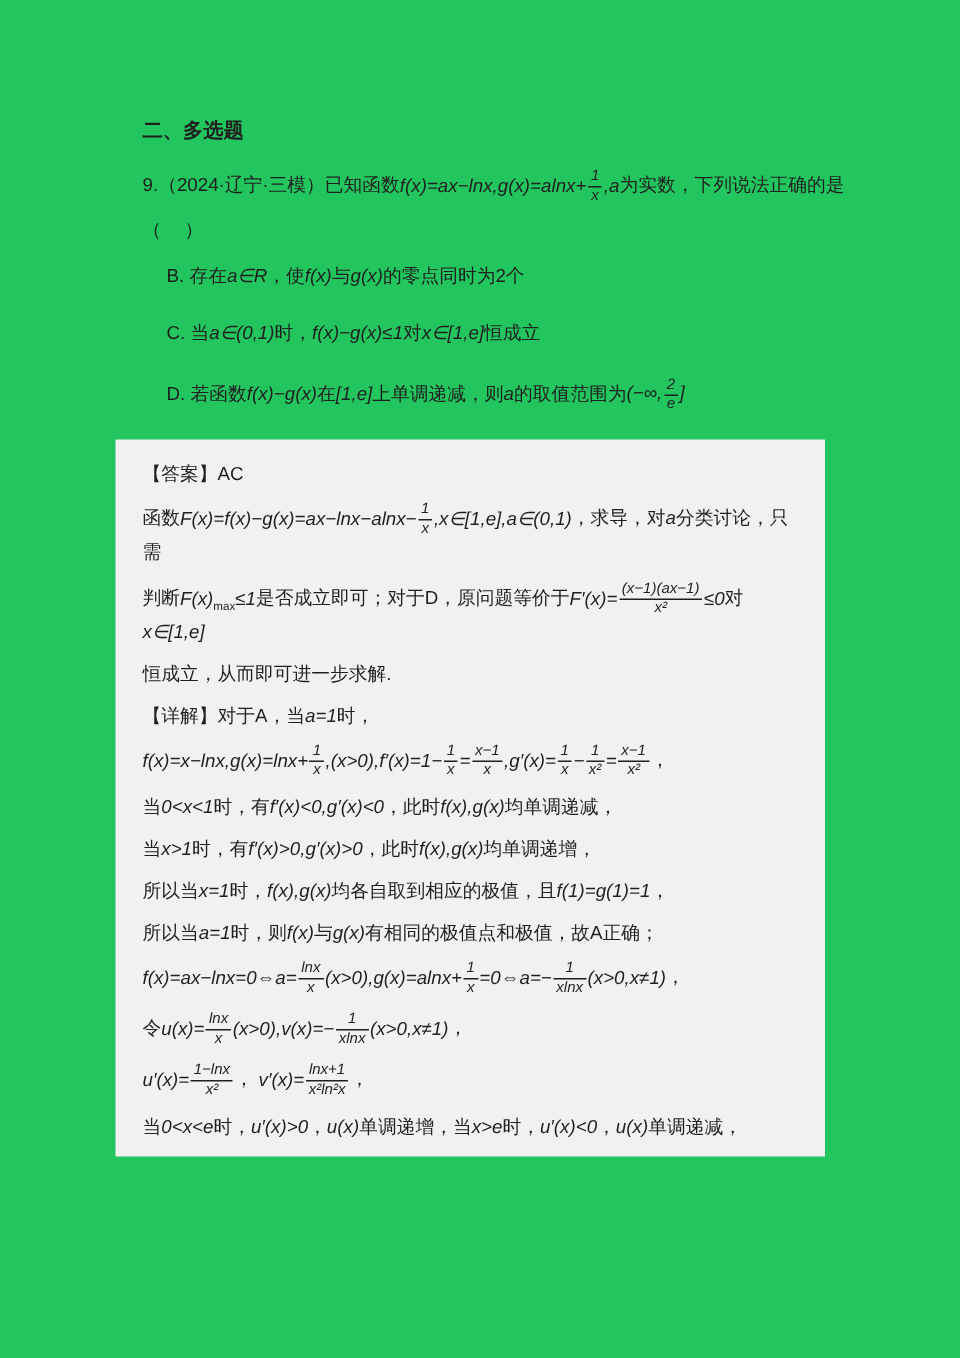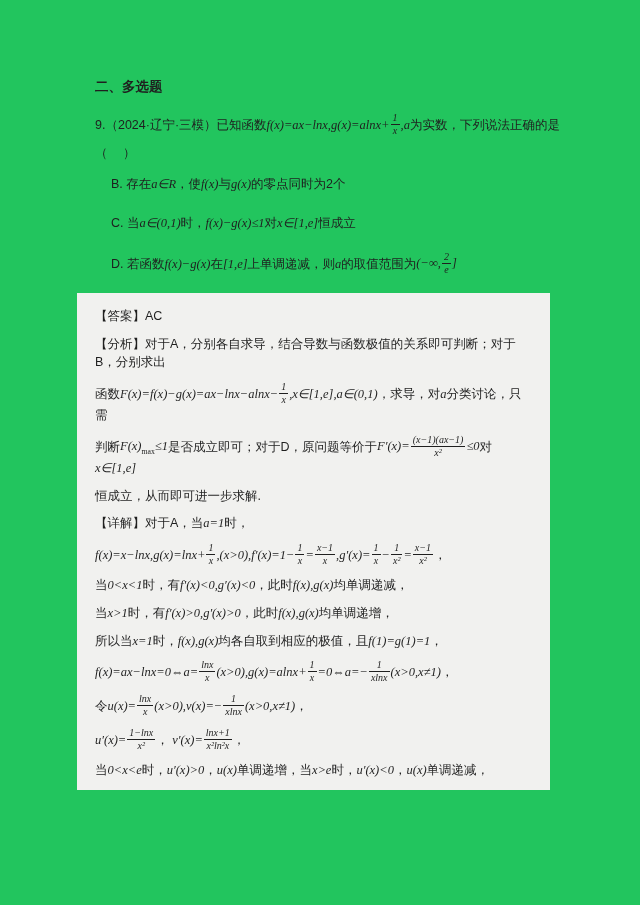--- a/index.html
+++ b/index.html
@@ -6,21 +6,21 @@
   body{font-family:"Liberation Sans","DejaVu Sans",sans-serif;color:#1f1f1f;}
   .page{position:relative;width:640px;height:905px;background:#22c55e;overflow:hidden;}
   .question-area{padding:78px 0 0 95px;width:468px;font-size:12.5px;}
   .section-heading{font-weight:bold;font-size:13.5px;margin:0 0 16px 0;}
   .stem{line-height:1.9;margin:0 0 8px 0;}
   .answer-blank{margin:6px 0 12px 0;letter-spacing:6px;}
   .options .line{margin:0 0 17px 16px;line-height:1.7;}
   .solution-panel{box-sizing:border-box;width:473px;margin:2px 0 0 77px;background:#f1f1ef;padding:14px 18px 10px 18px;font-size:12.5px;}
   .solution-panel .line{margin:0 0 9px 0;line-height:1.5;}
   .solution-panel .line:last-child{margin-bottom:0;}
-  .m{font-family:Liberation Serif, serif;font-style:italic;white-space:nowrap;}
+  .m{font-family:Liberation Sans, sans-serif;font-style:italic;white-space:nowrap;}
   .frac{display:inline-block;vertical-align:-0.55em;text-align:center;font-size:0.8em;line-height:1.2;margin:0 1px;}
   .frac .num,.frac .den{display:block;padding:0 2px;}
   .frac .den{border-top:1px solid currentColor;}
   .m sub{font-size:0.62em;font-style:normal;}
 </style>
 </head>
 <body>
 
 <div class="page">
   <div class="question-area">
@@ -28,27 +28,27 @@
     <div class="stem">9.（2024·辽宁·三模）已知函数<span class="m">f(x)=ax−lnx,g(x)=alnx+<span class="frac"><span class="num">1</span><span class="den">x</span></span>,a</span>为实数，下列说法正确的是</div>
     <div class="answer-blank">（ ）</div>
     <div class="options">
         <div class="line">B. 存在<span class="m">a∈R</span>，使<span class="m">f(x)</span>与<span class="m">g(x)</span>的零点同时为2个</div>
         <div class="line">C. 当<span class="m">a∈(0,1)</span>时，<span class="m">f(x)−g(x)≤1</span>对<span class="m">x∈[1,e]</span>恒成立</div>
         <div class="line">D. 若函数<span class="m">f(x)−g(x)</span>在<span class="m">[1,e]</span>上单调递减，则<span class="m">a</span>的取值范围为<span class="m">(−∞,<span class="frac"><span class="num">2</span><span class="den">e</span></span>]</span></div>
       </div>
   </div>
   <div class="solution-panel">
       <div class="line">【答案】AC</div>
-      <div class="line">【分析】对于A，分别各自求导，结合导数与函数极值的关系即可判断；对于B，分别求出</div>
       <div class="line">函数<span class="m">F(x)=f(x)−g(x)=ax−lnx−alnx−<span class="frac"><span class="num">1</span><span class="den">x</span></span>,x∈[1,e],a∈(0,1)</span>，求导，对<span class="m">a</span>分类讨论，只需</div>
       <div class="line">判断<span class="m">F(x)<sub>max</sub>≤1</span>是否成立即可；对于D，原问题等价于<span class="m">F′(x)=<span class="frac"><span class="num">(x−1)(ax−1)</span><span class="den">x²</span></span>≤0</span>对<span class="m">x∈[1,e]</span></div>
       <div class="line">恒成立，从而即可进一步求解.</div>
       <div class="line">【详解】对于A，当<span class="m">a=1</span>时，</div>
       <div class="line"><span class="m">f(x)=x−lnx,g(x)=lnx+<span class="frac"><span class="num">1</span><span class="den">x</span></span>,(x&gt;0),f′(x)=1−<span class="frac"><span class="num">1</span><span class="den">x</span></span>=<span class="frac"><span class="num">x−1</span><span class="den">x</span></span>,g′(x)=<span class="frac"><span class="num">1</span><span class="den">x</span></span>−<span class="frac"><span class="num">1</span><span class="den">x²</span></span>=<span class="frac"><span class="num">x−1</span><span class="den">x²</span></span></span>，</div>
       <div class="line">当<span class="m">0&lt;x&lt;1</span>时，有<span class="m">f′(x)&lt;0,g′(x)&lt;0</span>，此时<span class="m">f(x),g(x)</span>均单调递减，</div>
       <div class="line">当<span class="m">x&gt;1</span>时，有<span class="m">f′(x)&gt;0,g′(x)&gt;0</span>，此时<span class="m">f(x),g(x)</span>均单调递增，</div>
       <div class="line">所以当<span class="m">x=1</span>时，<span class="m">f(x),g(x)</span>均各自取到相应的极值，且<span class="m">f(1)=g(1)=1</span>，</div>
+      <div class="line">所以当<span class="m">a=1</span>时，则<span class="m">f(x)</span>与<span class="m">g(x)</span>有相同的极值点和极值，故A正确；</div>
       <div class="line"><span class="m">f(x)=ax−lnx=0⇔a=<span class="frac"><span class="num">lnx</span><span class="den">x</span></span>(x&gt;0),g(x)=alnx+<span class="frac"><span class="num">1</span><span class="den">x</span></span>=0⇔a=−<span class="frac"><span class="num">1</span><span class="den">xlnx</span></span>(x&gt;0,x≠1)</span>，</div>
       <div class="line">令<span class="m">u(x)=<span class="frac"><span class="num">lnx</span><span class="den">x</span></span>(x&gt;0),v(x)=−<span class="frac"><span class="num">1</span><span class="den">xlnx</span></span>(x&gt;0,x≠1)</span>，</div>
       <div class="line"><span class="m">u′(x)=<span class="frac"><span class="num">1−lnx</span><span class="den">x²</span></span></span>， <span class="m">v′(x)=<span class="frac"><span class="num">lnx+1</span><span class="den">x²ln²x</span></span></span>，</div>
       <div class="line">当<span class="m">0&lt;x&lt;e</span>时，<span class="m">u′(x)&gt;0</span>，<span class="m">u(x)</span>单调递增，当<span class="m">x&gt;e</span>时，<span class="m">u′(x)&lt;0</span>，<span class="m">u(x)</span>单调递减，</div>
     </div>
 </div>
 
 </body></html>

